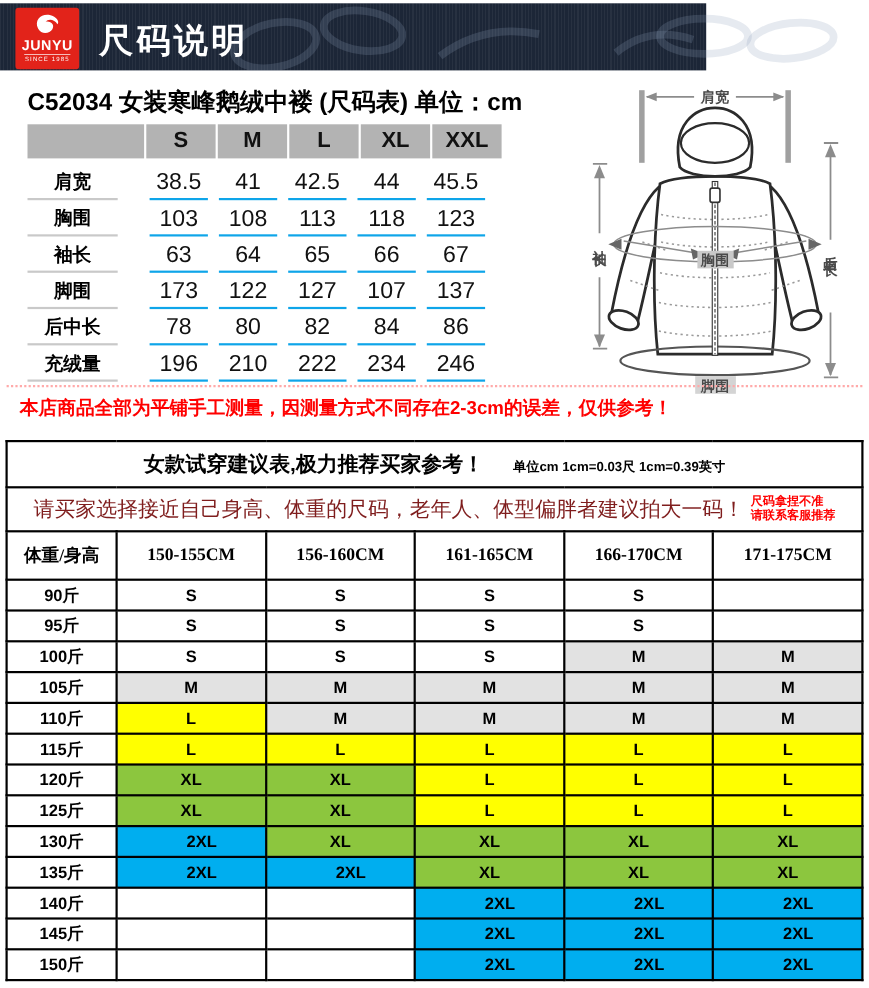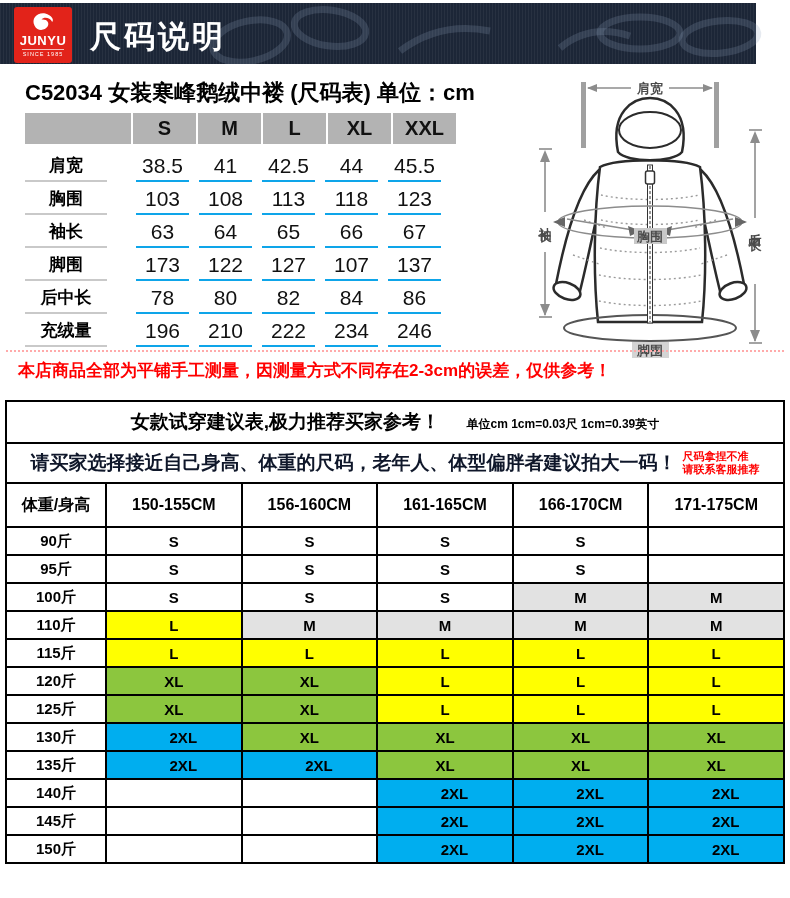--- a/index.html
+++ b/index.html
@@ -1,21 +1,21 @@
 <!DOCTYPE html>
 <html><head>
 <meta charset="utf-8">
 <style>
   * { box-sizing: border-box; margin: 0; padding: 0; }
   html,body { width: 790px; height: 898px; background: #fff; overflow: hidden;
     font-family: "Liberation Sans", "DejaVu Sans", sans-serif; }
   body { position: relative; }
 
   
-  .banner { position: absolute; left: 0; top: 3px; width: 756px; height: 61px;
+  .banner { position: absolute; left: 0; top: 3px; width: 642px; height: 61px;
     background: #1c2637;
     background-image: repeating-linear-gradient(90deg, rgba(255,255,255,0.05) 0 1px, rgba(0,0,0,0) 1px 3px);
     padding-left: 29px;
   }
   .banner svg.chains { position: absolute; left: 0; top: 0; }
   .logo { position: absolute; left: 14px; top: 4px; width: 58px; height: 56px;
     background: #e2231a; border-radius: 3px; color: #fff; text-align: center; z-index: 2; }
   .logo .swirl { display: block; margin: 3px auto 0; }
   .logo .brand { display: block; font-size: 13px; font-weight: bold; letter-spacing: 0.5px; margin-top: -1px; }
   .logo .since { display: block; font-size: 5.5px; letter-spacing: 1px; margin-top: 1px; border-top: 1px solid rgba(255,255,255,0.7); width: 42px; margin-left: 8px; padding-top: 1px; }
@@ -47,24 +47,24 @@
 
   
   .ftable { position: absolute; left: 5px; top: 400px; width: 780px;
     border-collapse: collapse; table-layout: fixed; }
   .ftable td { border: 2px solid #000; text-align: center; padding: 0; font-weight: bold; color: #000; background: #fff; }
   .t-title td { height: 42px; }
   .ft-title { font-size: 19px; font-weight: bold; }
   .ft-unit { font-size: 12px; font-weight: bold; margin-left: 22px; }
   .t-advice td { height: 40px; }
   .advice-flex { display: flex; align-items: center; justify-content: center; }
-  .ft-advice { color: #0f172a; font-size: 19px; font-weight: bold; }
+  .ft-advice { color: #7f1d1d; font-size: 19px; font-weight: normal; }
   .ft-advice-note { color: #ff0000; font-size: 11px; font-weight: bold; line-height: 1.2; text-align: left; margin-left: 6px; }
   .ft-advice-note span { display: block; }
-  .t-head td { height: 44px; font-size: 16px; }
+  .t-head td { height: 44px; font-size: 16px; font-family: Liberation Serif, serif; }
   .t-row td { height: 28px; font-size: 15px; }
   td[data-color="white"]  { background: #ffffff; }
   td[data-color="gray"]   { background: #e2e2e2; }
   td[data-color="yellow"] { background: #ffff00; }
   td[data-color="green"]  { background: #8cc63e; }
   td[data-color="blue"]   { background: #00aeef; padding-left: 19px; }
 </style>
 </head>
 <body>
 
@@ -284,20 +284,28 @@
   </tr>
   <tr class="t-row">
     <td>100斤</td>
     <td data-color="white">S</td>
     <td data-color="white">S</td>
     <td data-color="white">S</td>
     <td data-color="gray">M</td>
     <td data-color="gray">M</td>
   </tr>
   <tr class="t-row">
+    <td>105斤</td>
+    <td data-color="gray">M</td>
+    <td data-color="gray">M</td>
+    <td data-color="gray">M</td>
+    <td data-color="gray">M</td>
+    <td data-color="gray">M</td>
+  </tr>
+  <tr class="t-row">
     <td>110斤</td>
     <td data-color="yellow">L</td>
     <td data-color="gray">M</td>
     <td data-color="gray">M</td>
     <td data-color="gray">M</td>
     <td data-color="gray">M</td>
   </tr>
   <tr class="t-row">
     <td>115斤</td>
     <td data-color="yellow">L</td>

